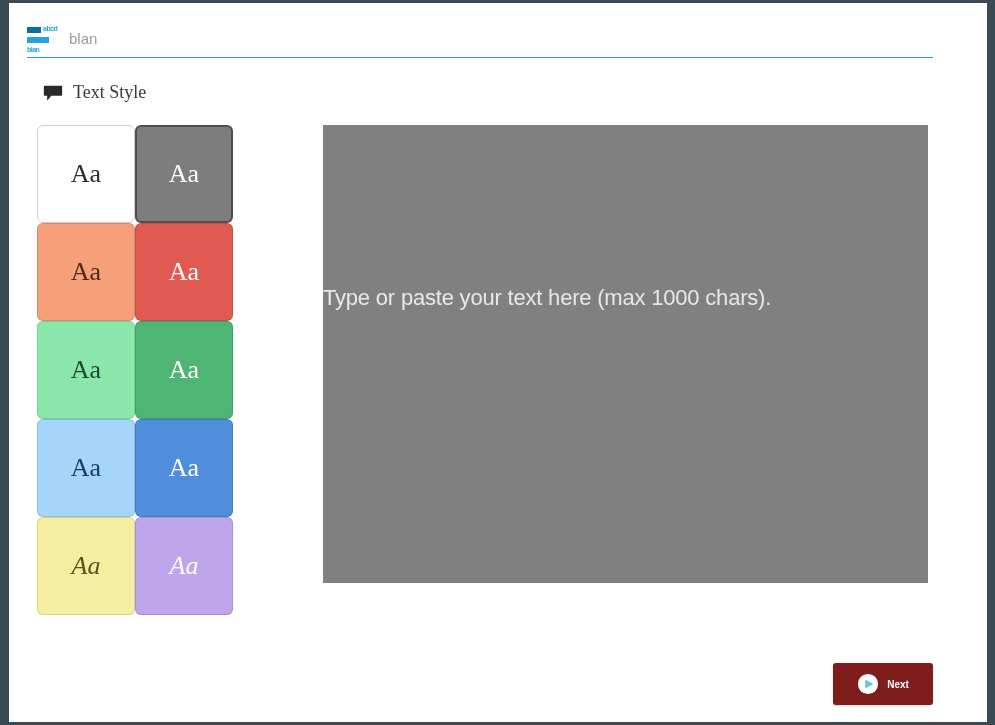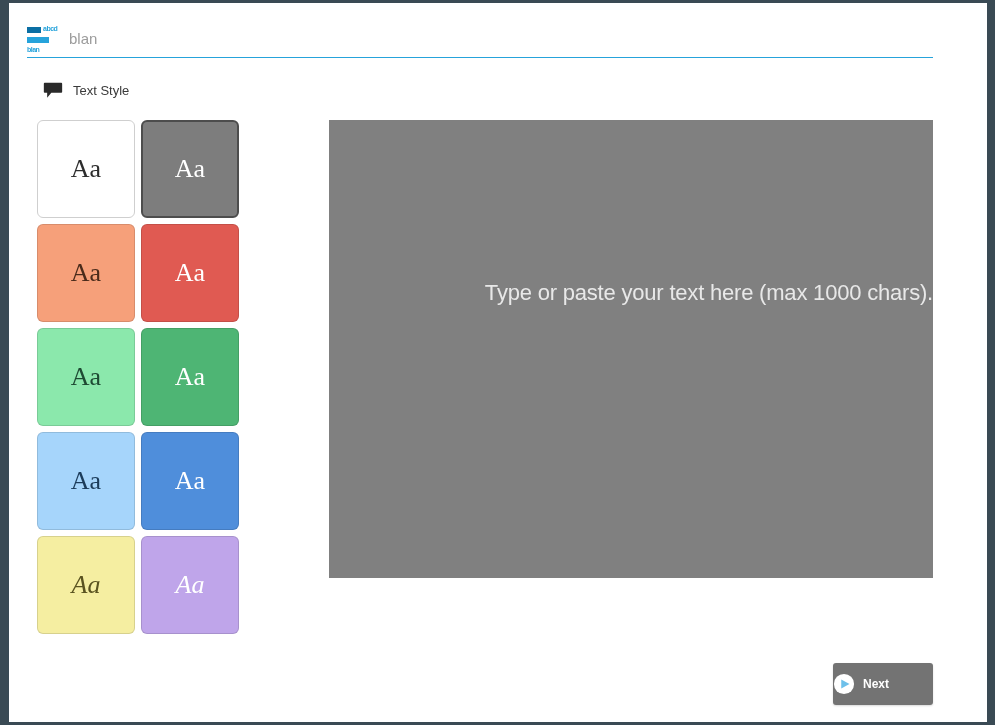--- a/index.html
+++ b/index.html
@@ -45,32 +45,31 @@
   .beta {
     font-size: 15px;
     color: #9c9c9c;
     padding-bottom: 2px;
   }
   .section-label {
     display:flex; align-items:center; gap:10px;
     margin: 24px 0 0 34px;
   }
   .speech-icon { width:20px; height:16px; }
-  .section-label span { font-size:13px; color:#3a3a3a; }
+  .section-label span { font-size:18px; color:#3a3a3a;font-family:Liberation Serif, serif; }
   .body {
     display:flex;
     padding: 22px 0 0 20px;
     gap: 90px;
     flex: 1;
   }
   .swatches {
     display:grid;
     grid-template-columns: 98px 98px;
     grid-auto-rows: 98px;
-    gap: 6px;
     margin-left: 8px;
   }
   .swatch {
     border-radius: 6px;
     display:flex; align-items:center; justify-content:center;
     font-size: 26px;
     cursor:pointer;
     border: 1px solid rgba(0,0,0,0.12);
   }
   .sw-white   { background:#ffffff; color:#2d2d2d; border:1px solid #cfcfcf; }
@@ -87,41 +86,41 @@
   .font-casual { font-family: 'Comic Sans MS', 'Segoe Script', cursive; font-weight:400; }
   .font-script { font-family: 'Brush Script MT', 'Segoe Script', cursive; font-style: italic; }
   .textinput {
     width: 605px;
     height: 458px;
     background:#808080;
     border:none;
     resize:none;
     color:#ffffff;
     font-size:22px;
-    text-align:right;
+    text-align:left;
     padding-top: 160px;
     font-family: inherit;
     outline:none;
     margin-right: 54px;
   }
   .textinput::placeholder { color:#e8e8e8; font-size:22px; letter-spacing:-0.2px; }
   .footer {
     position:absolute;
     right: 54px;
     bottom: 17px;
   }
   .next-btn {
-    background:#737373;
+    background:#7f1d1d;
     color:#ffffff;
     border:none;
     border-radius:3px;
     height:42px;
     width:100px;
-    display:flex; align-items:center; justify-content:flex-start; gap:8px;
-    font-size:12px;
+    display:flex; align-items:center; justify-content:center; gap:8px;
+    font-size:10px;
     font-weight:600;
     cursor:pointer;
     box-shadow: 0 1px 2px rgba(0,0,0,0.15);
   }
   .play-icon {
     width:22px; height:22px;
   }
 </style>
 </head>
 <body>

